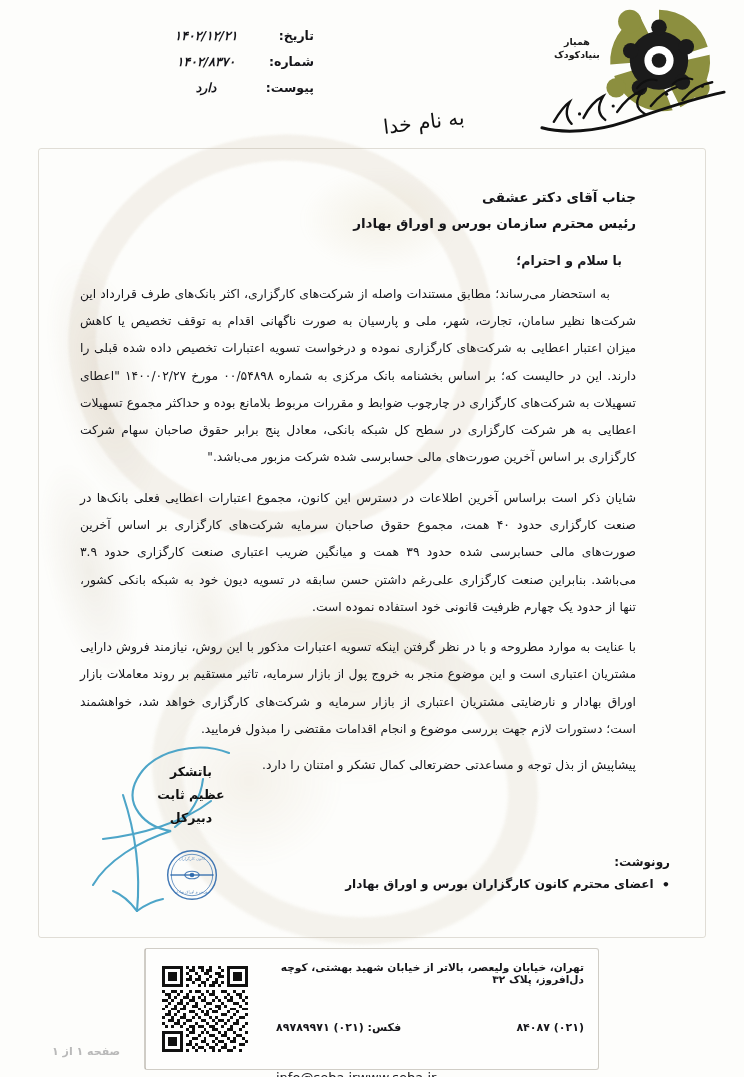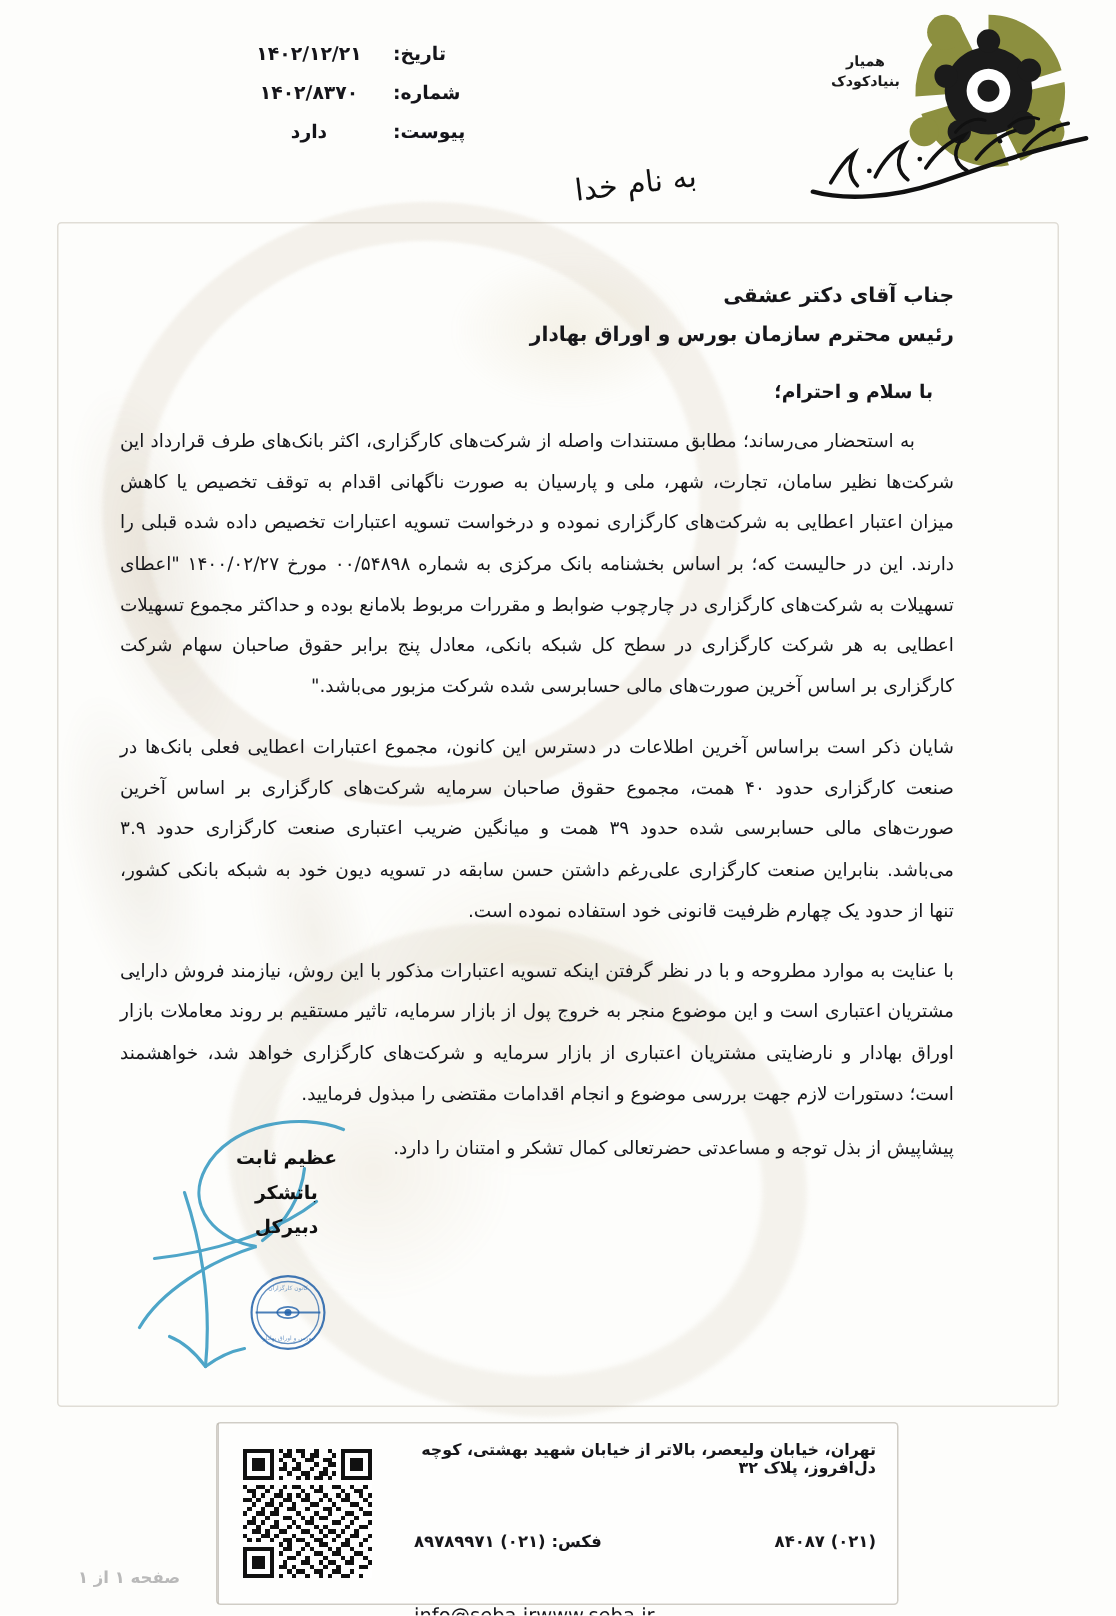--- a/index.html
+++ b/index.html
@@ -131,22 +131,22 @@
     color: #15151a;
     font-weight: bold;
   }
   .meta-row {
     display: flex;
     align-items: baseline;
     gap: 6px;
     margin-bottom: 11px;
     white-space: nowrap;
   }
-  .meta-label { width: 52px; text-align: left; }
-  .meta-value { width: 100px; text-align: center; letter-spacing: .2px; }
+  .meta-label { width: 52px; text-align: right; }
+  .meta-value { width: 100px; text-align: center; letter-spacing: .2px; font-style: italic; }
 
   
   .bismillah {
     position: absolute;
     right: 280px;
     top: 110px;
     z-index: 4;
     font-family: "DejaVu Serif", "Liberation Serif", serif;
     font-size: 20px;
     color: #101010;
@@ -390,39 +390,46 @@
       <path d="M150 18 C120 6 74 14 58 44 C44 70 66 92 92 96 C60 106 28 126 14 150"></path>
       <path d="M24 104 C60 100 104 88 132 66"></path>
       <path d="M44 60 C56 96 62 134 58 176"></path>
       <path d="M58 176 C52 168 44 160 34 156"></path>
       <path d="M58 176 C66 170 74 166 84 164"></path>
       <path d="M96 92 C112 80 122 62 124 44"></path>
     </g>
   </svg>
 
   <div class="sign">
+    <div>باتشکر</div>
     <div>عظیم ثابت</div>
-    <div>باتشکر</div>
     <div>دبیرکل</div>
   </div>
 
   <svg class="stamp" viewBox="0 0 60 60">
     <g stroke="#1f5fa8" fill="none">
       <circle cx="30" cy="30" r="27" stroke-width="1.6" opacity=".85"></circle>
       <circle cx="30" cy="30" r="23" stroke-width="1" opacity=".7"></circle>
       <path d="M6 30 H54" stroke-width="1.4" opacity=".8"></path>
       <ellipse cx="30" cy="30" rx="8" ry="4.2" stroke-width="1.2" opacity=".8"></ellipse>
     </g>
     <circle cx="30" cy="30" r="2.6" fill="#1f5fa8" opacity=".85"></circle>
     <g fill="#1f5fa8" opacity=".62" font-size="4.4" font-family="DejaVu Sans, sans-serif">
       <text x="30" y="13" text-anchor="middle">کانون کارگزاران</text>
       <text x="30" y="50" text-anchor="middle">بورس و اوراق بهادار</text>
     </g>
   </svg>
 
+  <div class="cc">
+    <div class="cc-title">رونوشت:</div>
+    <div class="cc-item">
+      <span class="cc-bullet">•</span>
+      <span>اعضای محترم کانون کارگزاران بورس و اوراق بهادار</span>
+    </div>
+  </div>
 
   <div class="footer">
     <div class="footer-text">
       <div class="f-addr">تهران، خیابان ولیعصر، بالاتر از خیابان شهید بهشتی، کوچه دل‌افروز، پلاک ۳۲</div>
       <div class="f-phones">
         <span>(۰۲۱) ۸۴۰۸۷</span>
         <span>
           <span>فکس:</span>
           <span>(۰۲۱) ۸۹۷۸۹۹۷۱</span>
         </span>

